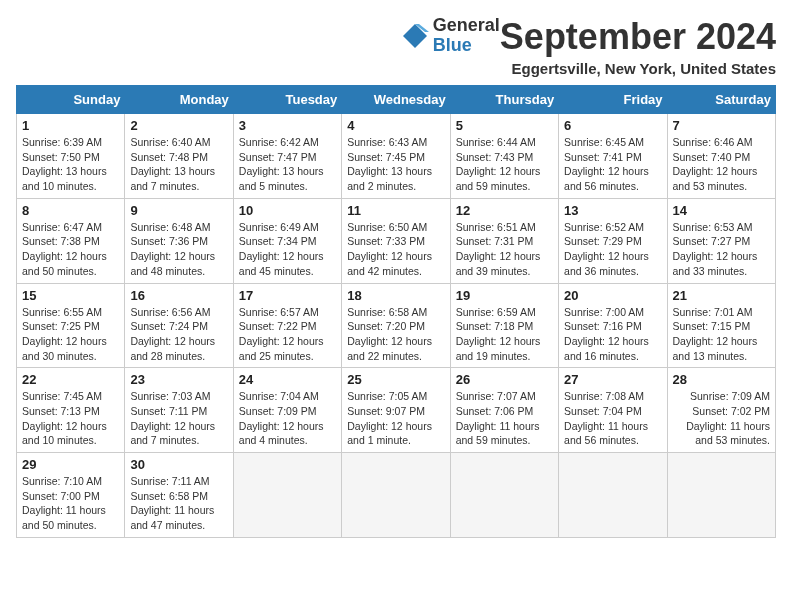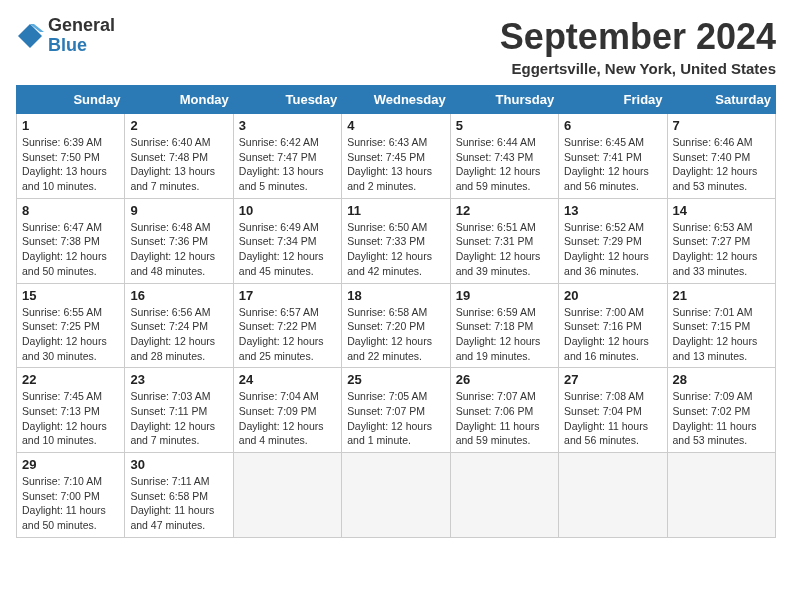--- a/index.html
+++ b/index.html
@@ -6,21 +6,21 @@
     body {
       font-family: Arial, sans-serif;
       background: #fff;
       width: 792px;
       min-height: 612px;
       padding: 16px;
     }
     .header {
       display: flex;
       align-items: flex-start;
-      justify-content: space-between;
+      justify-content: flex-end;
       margin-bottom: 8px;
     }
     .logo {
       display: flex;
       align-items: center;
       gap: 4px;
     }
     .logo-text {
       font-size: 18px;
       font-weight: bold;
@@ -266,38 +266,38 @@
         </td>
         <td>
           <div class="day-number">24</div>
           <div class="day-info" style="white-space: pre-line;">Sunrise: 7:04 AM
 Sunset: 7:09 PM
 Daylight: 12 hours and 4 minutes.</div>
         </td>
         <td>
           <div class="day-number">25</div>
           <div class="day-info" style="white-space: pre-line;">Sunrise: 7:05 AM
-Sunset: 7:07 PM
+Sunset: 9:07 PM
 Daylight: 12 hours and 1 minute.</div>
         </td>
         <td>
           <div class="day-number">26</div>
           <div class="day-info" style="white-space: pre-line;">Sunrise: 7:07 AM
 Sunset: 7:06 PM
 Daylight: 11 hours and 59 minutes.</div>
         </td>
         <td>
           <div class="day-number">27</div>
           <div class="day-info" style="white-space: pre-line;">Sunrise: 7:08 AM
 Sunset: 7:04 PM
 Daylight: 11 hours and 56 minutes.</div>
         </td>
         <td>
           <div class="day-number">28</div>
-          <div class="day-info" style="white-space: pre-line;">Sunrise: 7:09 AM
+          <div class="day-info" style="white-space: pre-line; text-align: right;">Sunrise: 7:09 AM
 Sunset: 7:02 PM
 Daylight: 11 hours and 53 minutes.</div>
         </td>
       </tr>
       <tr>
         <td>
           <div class="day-number">29</div>
           <div class="day-info" style="white-space: pre-line;">Sunrise: 7:10 AM
 Sunset: 7:00 PM
 Daylight: 11 hours and 50 minutes.</div>

